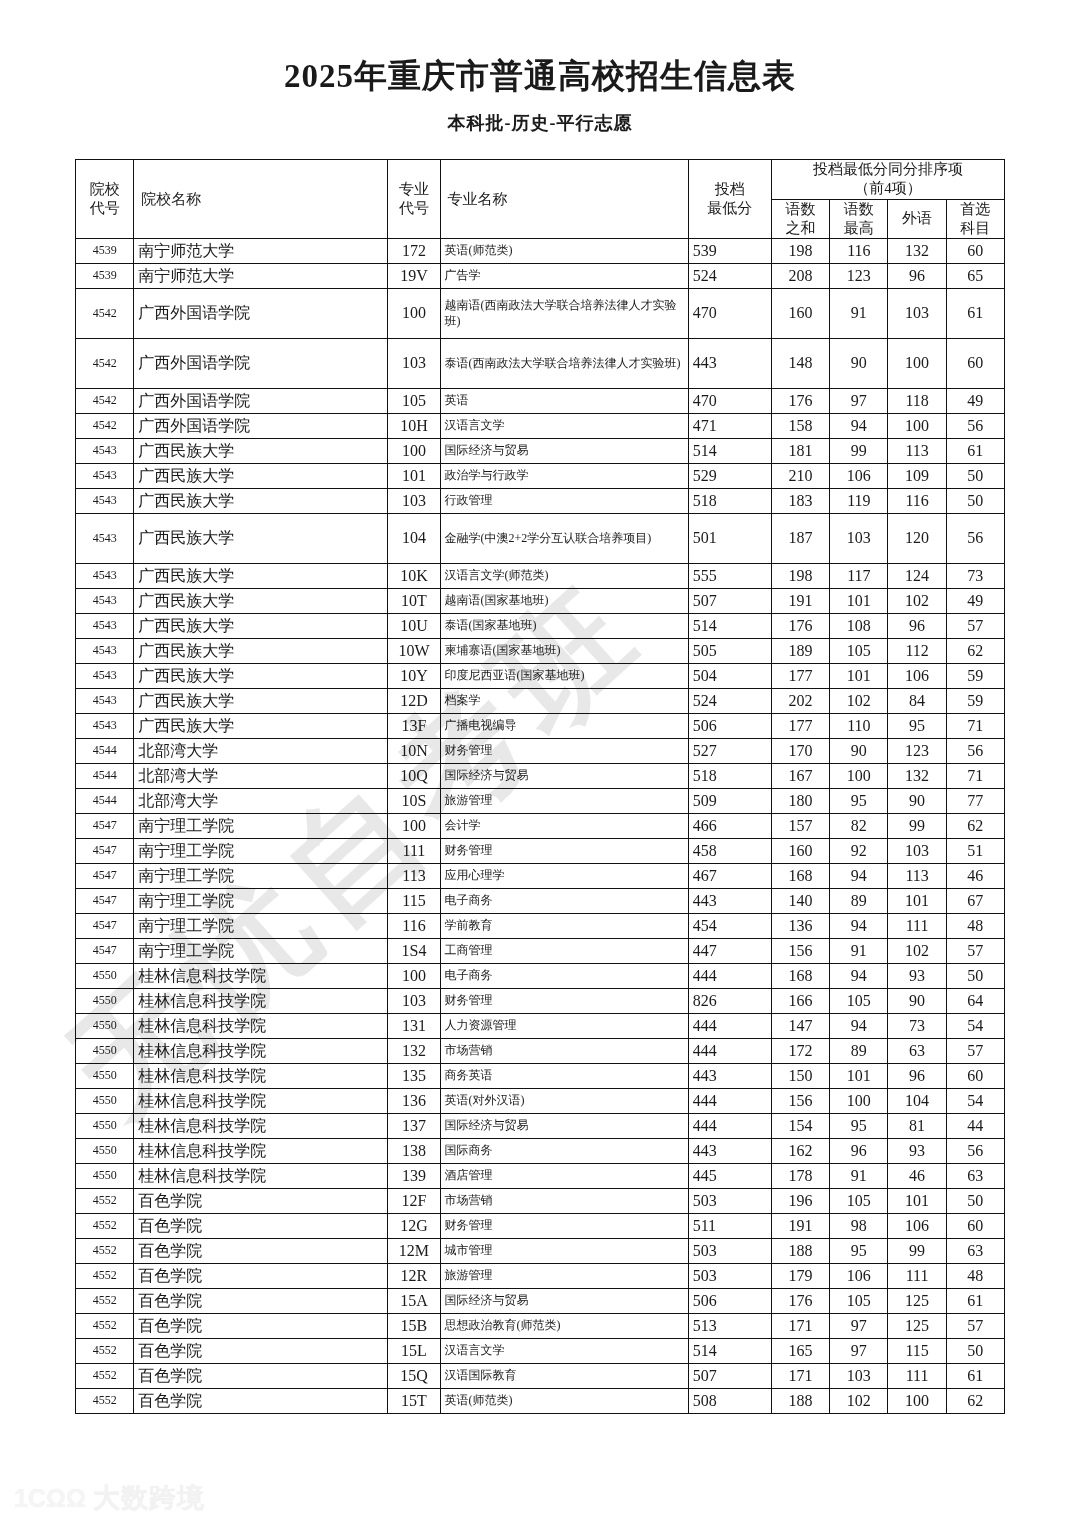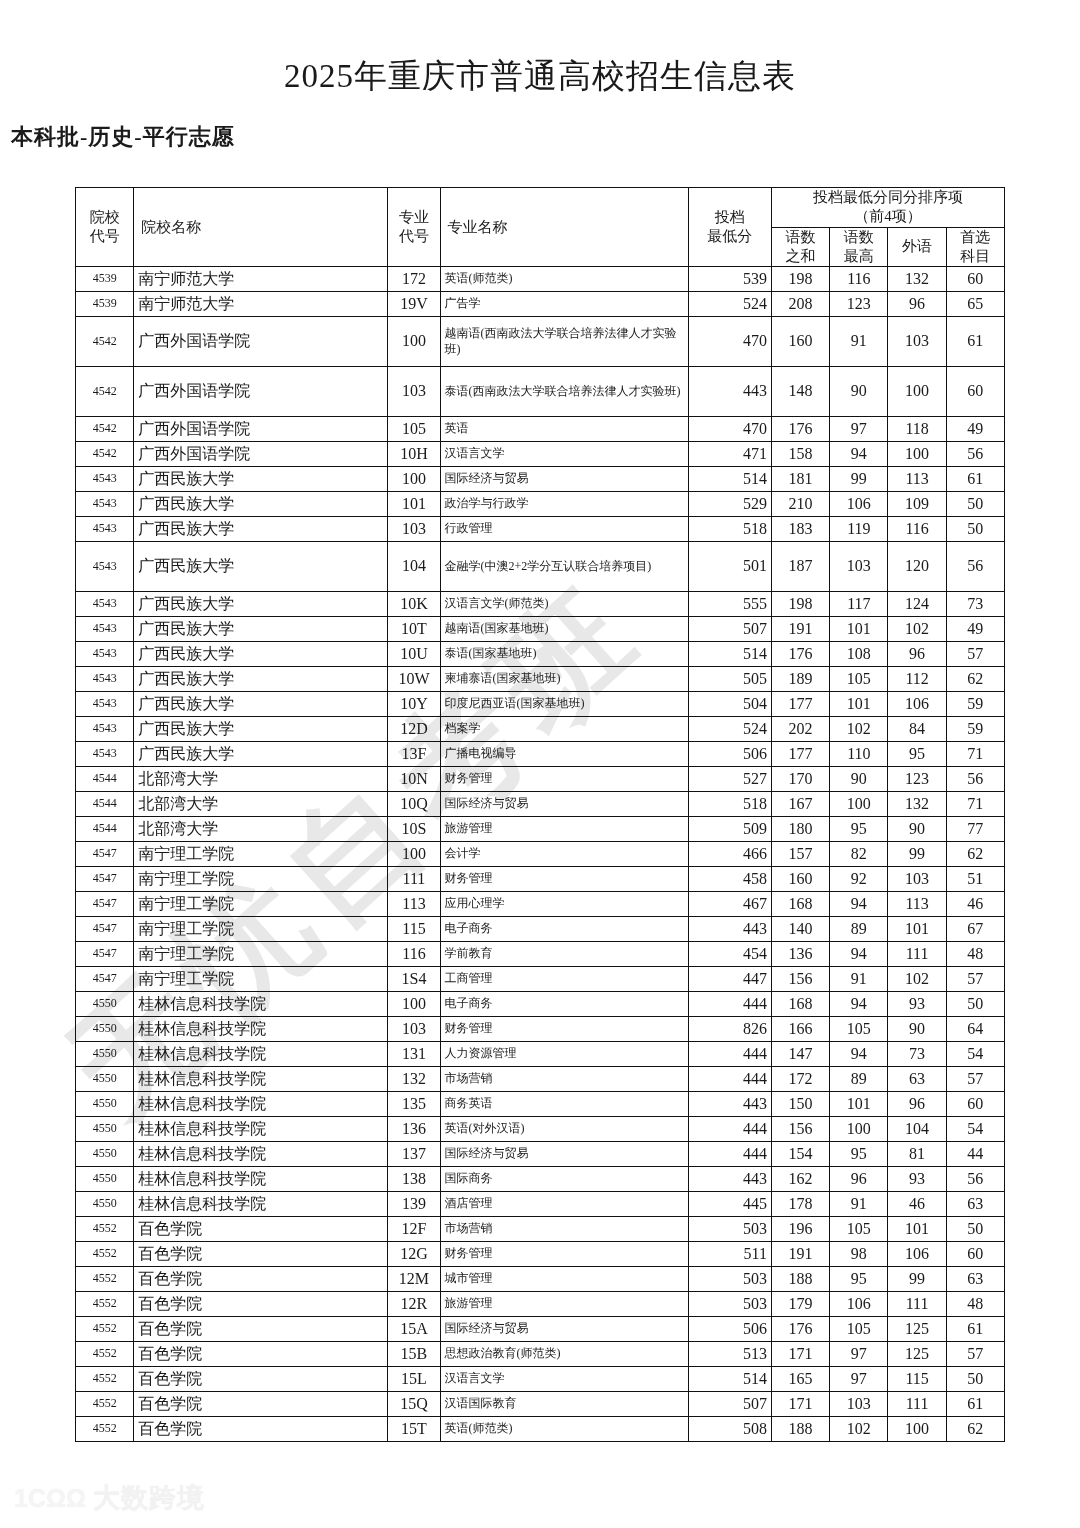--- a/index.html
+++ b/index.html
@@ -44,30 +44,31 @@
   
   #page {
     position: relative;
     z-index: 2;
     width: 1080px;
   }
 
   #doc-title {
     text-align: center;
     font-size: 33px;
-    font-weight: 400;
+    font-weight: 700;
     letter-spacing: 1px;
     margin: 0;
     padding-top: 56px;
     line-height: 1.25;
   }
   #doc-subtitle {
-    font-size: 22px;
+    text-align: center;
+    font-size: 18px;
     font-weight: 700;
-    margin: 11px;
+    margin: 0;
     padding-top: 14px;
     letter-spacing: 1px;
   }
 
   #table-wrap {
     padding: 24px 75px 0 75px;
   }
 
   table.info-table {
     border-collapse: collapse;
@@ -94,21 +95,21 @@
   .sortgroup-title {
     font-size: 17px;
     line-height: 1.2;
   }
 
   
   td.c-code      { text-align: center; width: 58px;  font-size: 12px; }
   td.c-school    { text-align: left;   width: 253px; padding-left: 7px; font-size: 16px;}
   td.c-majorcode { text-align: center; width: 52px;  font-size: 16px; }
   td.c-major     { text-align: left;   width: 247px; padding-left: 7px; font-size: 12px;}
-  td.c-score     { text-align: right; width: 83px;  font-size: 16px; }
+  td.c-score     { text-align: left; width: 83px;  font-size: 16px; }
   td.c-s1, td.c-s2, td.c-s3, td.c-s4 { text-align: center; width: 58px; font-size: 16px; }
 
   tbody tr { height: 25px; }
   tbody tr.tall { height: 50px; }
 
   #page-number {
     text-align: center;
     font-size: 17px;
     padding-top: 20px;
   }

